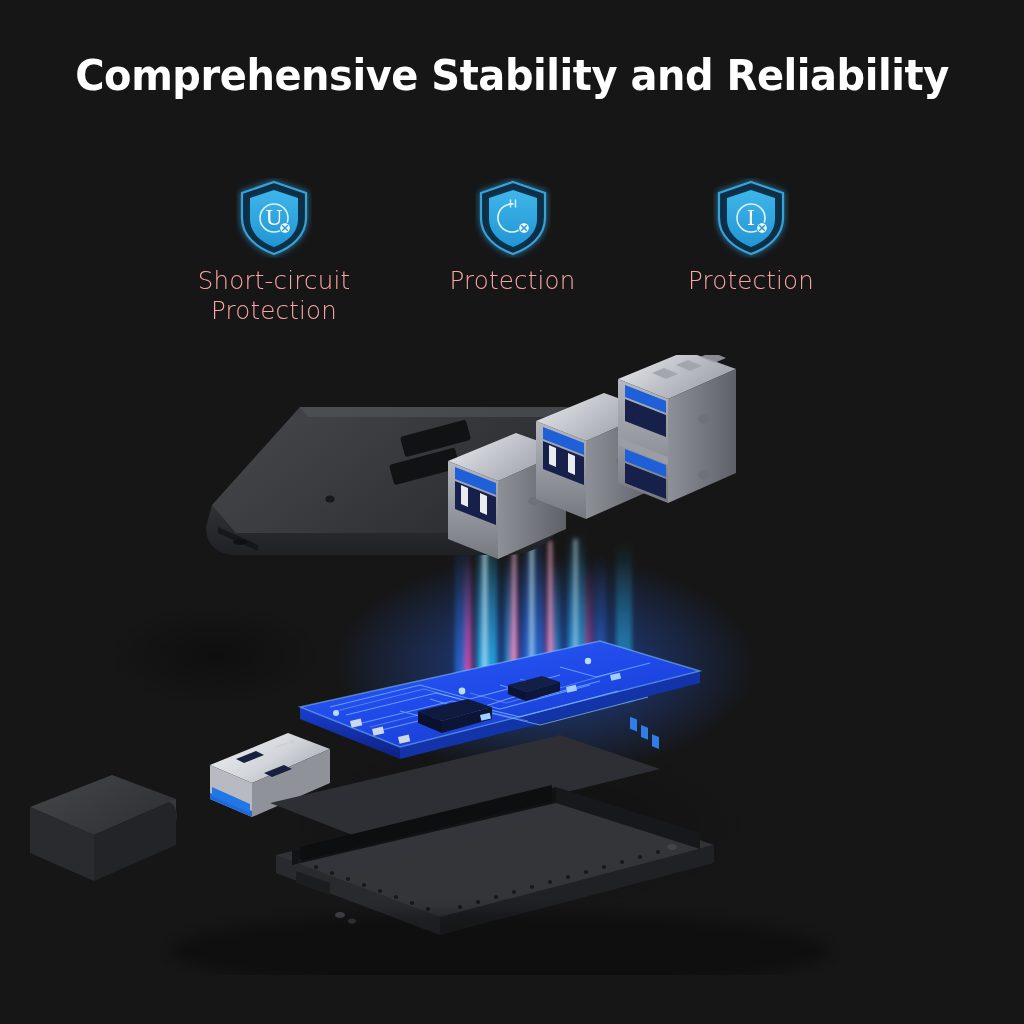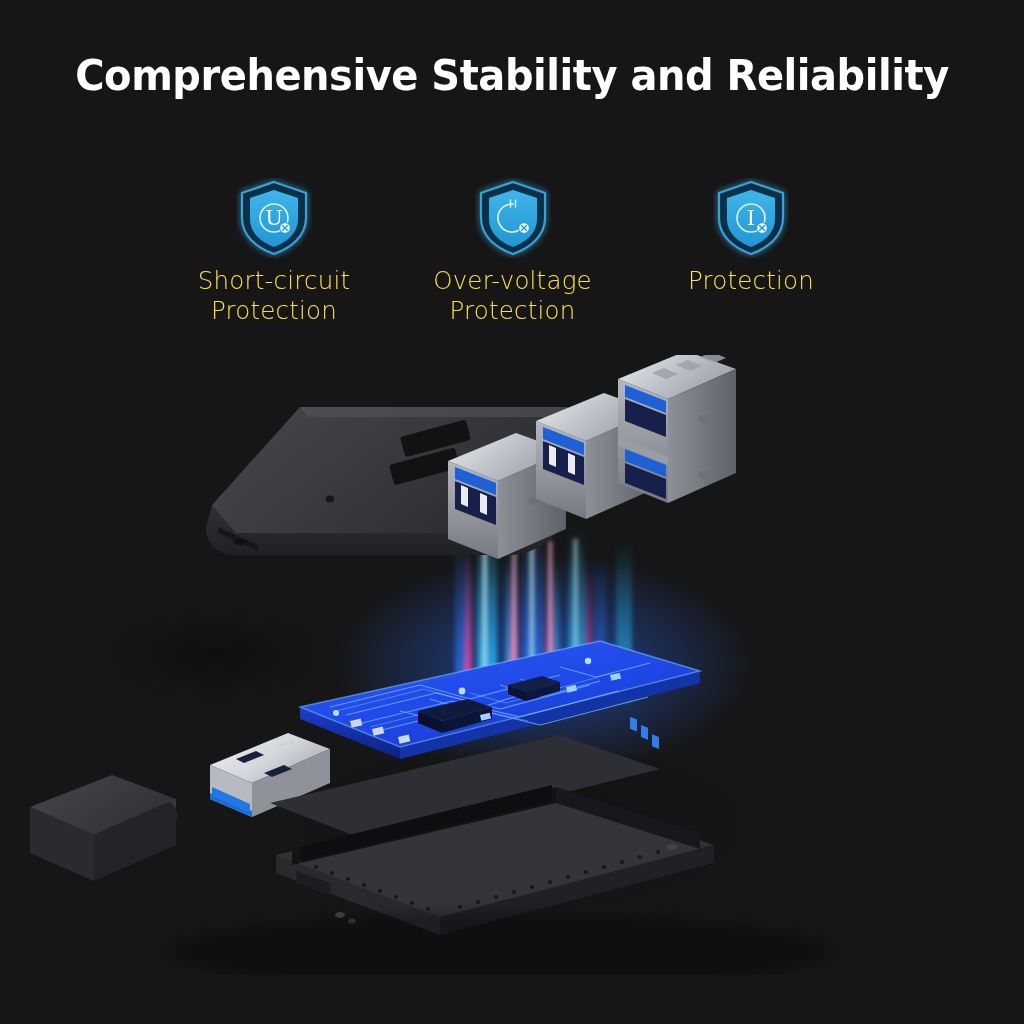--- a/index.html
+++ b/index.html
@@ -46,21 +46,21 @@
     align-items: center;
   }
   .shield-wrap {
     width: 76px;
     height: 80px;
     position: relative;
   }
   .feature-label {
     margin-top: 8px;
     text-align: center;
-    color: #fde047;
+    color: #fca5a5;
     font-family: "DejaVu Sans", sans-serif;
     font-weight: 300;
     font-size: 24.5px;
     line-height: 30px;
     letter-spacing: 0.2px;
   }
   
   #product {
     position: absolute;
     left: 0;
@@ -130,21 +130,20 @@
             <path d="M38 4 L70 15 V40 C70 58 55 70 38 76 C21 70 6 58 6 40 V15 Z" fill="#0d2c42" stroke="#3aa6dd" stroke-width="2.2" opacity="0.95"></path>
             <path d="M38 12 L62 20 V41 C62 55 51 64 38 69 C25 64 14 55 14 41 V20 Z" fill="url(#shFill2)"></path>
           </g>
           <path d="M38 26 A14 14 0 1 0 49 47" fill="none" stroke="#e7f6ff" stroke-width="1.7" stroke-linecap="round" opacity="0.94"></path>
           <path d="M35.5 22 L35.5 29 M40.5 22 L40.5 29" stroke="#e7f6ff" stroke-width="1.5" stroke-linecap="round" opacity="0.9"></path>
           <circle cx="49" cy="50" r="5.4" fill="#eaf7ff" stroke="#2296d4" stroke-width="1"></circle>
           <path d="M46.2 47.2 L51.8 52.8 M51.8 47.2 L46.2 52.8" stroke="#2296d4" stroke-width="1.3"></path>
         </svg>
       </div>
       <div class="feature-label">
-        <div>Over-voltage</div>
         <div>Protection</div>
       </div>
     </div>
 
     <div class="feature">
       <div class="shield-wrap">
         <svg width="76" height="80" viewBox="0 0 76 80">
           <defs>
             <linearGradient id="shFill3" x1="0" y1="0" x2="0" y2="1">
               <stop offset="0" stop-color="#3fb5ea"></stop>

